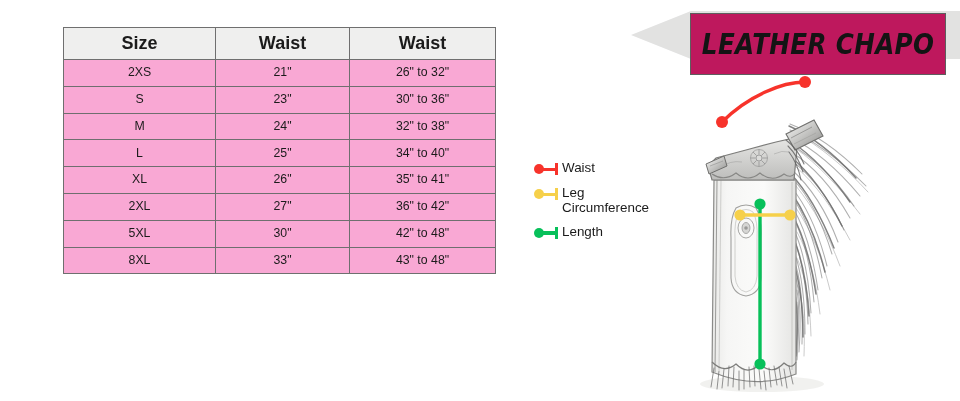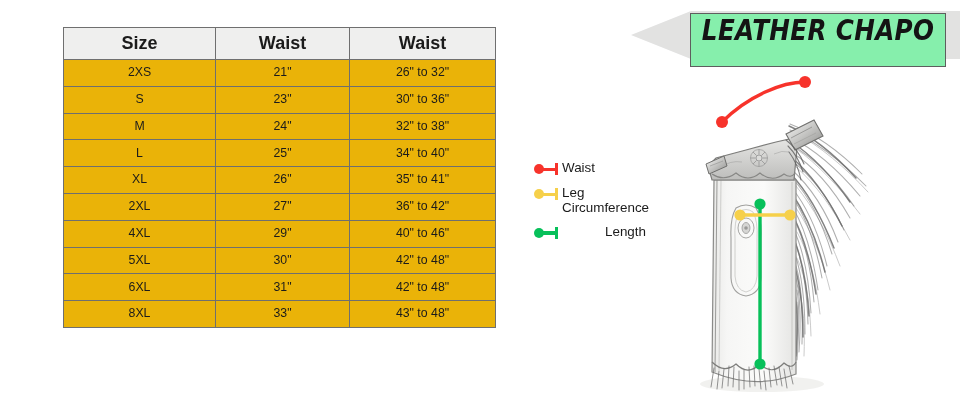--- a/index.html
+++ b/index.html
@@ -38,37 +38,37 @@
     padding: 0 2px;
     line-height: 1.1;
     white-space: nowrap;
   }
   table.size-table th {
     background: #efefee;
     font-weight: bold;
     font-size: 18px;
     height: 32px;
   }
-  table.size-table td { background: #eab308; font-weight: normal; }
+  table.size-table td { background: #f9a8d4; font-weight: normal; }
   table.size-table col.c-size  { width: 152px; }
   table.size-table col.c-thigh { width: 134px; }
   table.size-table col.c-waist { width: 146px; }
 
   
   .legend {
     position: absolute;
     left: 534px; top: 160px;
     width: 150px;
   }
   .legend-row {
     display: flex;
     align-items: flex-start;
     margin-bottom: 8px;
   }
-  .legend-row:last-child { margin-bottom: 0; gap: 43px; }
+  .legend-row:last-child { margin-bottom: 0; }
   .legend-marker {
     flex: 0 0 auto;
     width: 28px; height: 16px;
     position: relative;
     margin-top: 1px;
   }
   .legend-marker .dot {
     position: absolute;
     left: 0; top: 3px;
     width: 10px; height: 10px;
@@ -94,24 +94,25 @@
   
   .ribbon {
     position: absolute;
     left: 631px; top: 11px;
     width: 329px; height: 48px;
   }
   .ribbon-bg { position: absolute; inset: 0; }
   .ribbon-box {
     position: absolute;
     left: 59px; top: 2px;
-    width: 256px; height: 54px;
+    width: 256px; height: 62px;
     border: 1.6px solid #5e5e5e;
-    background: #86efac;
+    background: #be185d;
     display: flex;
+    align-items: center;
     justify-content: center;
   }
   .ribbon-title {
     font-family: "DejaVu Sans", sans-serif;
     font-weight: bold;
     font-style: italic;
     font-size: 28px;
     letter-spacing: 0.4px;
     color: #141414;
     transform: scaleX(0.88);
@@ -170,32 +171,22 @@
           <td>XL</td>
           <td>26"</td>
           <td>35" to 41"</td>
         </tr>
         <tr>
           <td>2XL</td>
           <td>27"</td>
           <td>36" to 42"</td>
         </tr>
         <tr>
-          <td>4XL</td>
-          <td>29"</td>
-          <td>40" to 46"</td>
-        </tr>
-        <tr>
           <td>5XL</td>
           <td>30"</td>
-          <td>42" to 48"</td>
-        </tr>
-        <tr>
-          <td>6XL</td>
-          <td>31"</td>
           <td>42" to 48"</td>
         </tr>
         <tr>
           <td>8XL</td>
           <td>33"</td>
           <td>43" to 48"</td>
         </tr>
       </tbody>
     </table>
   </div>

